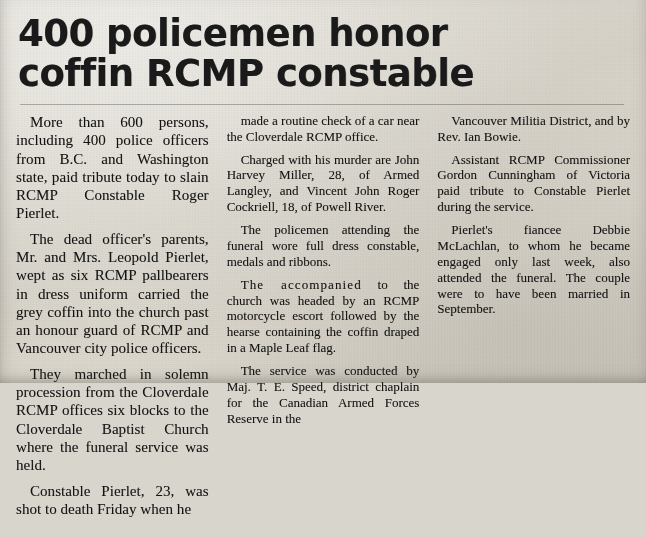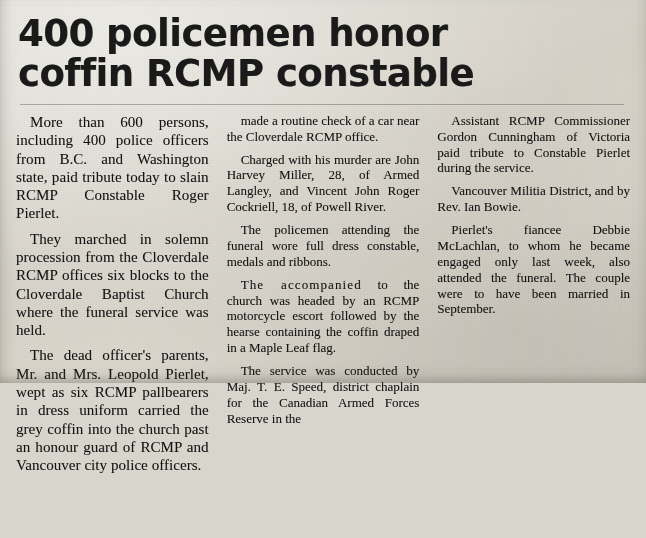--- a/index.html
+++ b/index.html
@@ -106,35 +106,36 @@
     <span class="line">400 policemen honor</span>
     <span class="line">coffin RCMP constable</span>
   </h1>
 
   <div class="rule"></div>
 
   <div class="columns">
 
     <div class="col c1">
       <p>More than 600 persons, including 400 police officers from B.C. and Washington state, paid tribute today to slain RCMP Constable Roger Pierlet.</p>
+      <p>The dead officer's parents, Mr. and Mrs. Leopold Pierlet, wept as six RCMP pallbearers in dress uniform carried the grey coffin into the church past an honour guard of RCMP and Vancouver city police officers.</p>
       <p>They marched in solemn procession from the Cloverdale RCMP offices six blocks to the Cloverdale Baptist Church where the funeral service was held.</p>
-      <p>The dead officer's parents, Mr. and Mrs. Leopold Pierlet, wept as six RCMP pallbearers in dress uniform carried the grey coffin into the church past an honour guard of RCMP and Vancouver city police officers.</p>
+      <p>Constable Pierlet, 23, was shot to death Friday when he</p>
     </div>
 
     <div class="col c2">
       <p>made a routine check of a car near the Cloverdale RCMP office.</p>
       <p>Charged with his murder are John Harvey Miller, 28, of Armed Langley, and Vincent John Roger Cockriell, 18, of Powell River.</p>
       <p>The policemen attending the funeral wore full dress constable, medals and ribbons.</p>
       <p><span class="spaced">The accompanied</span> to the church was headed by an RCMP motorcycle escort followed by the hearse containing the coffin draped in a Maple Leaf flag.</p>
       <p>The service was conducted by Maj. T. E. Speed, district chaplain for the Canadian Armed Forces Reserve in the</p>
     </div>
 
     <div class="col c3">
+      <p>Vancouver Militia District, and by Rev. Ian Bowie.</p>
       <p>Assistant RCMP Commissioner Gordon Cunningham of Victoria paid tribute to Constable Pierlet during the service.</p>
-      <p>Vancouver Militia District, and by Rev. Ian Bowie.</p>
       <p>Pierlet's fiancee Debbie McLachlan, to whom he became engaged only last week, also attended the funeral. The couple were to have been married in September.</p>
     </div>
 
   </div>
 
   <div class="grain"></div>
   <div class="edge-shadow"></div>
 </div>
 
 </body></html>

